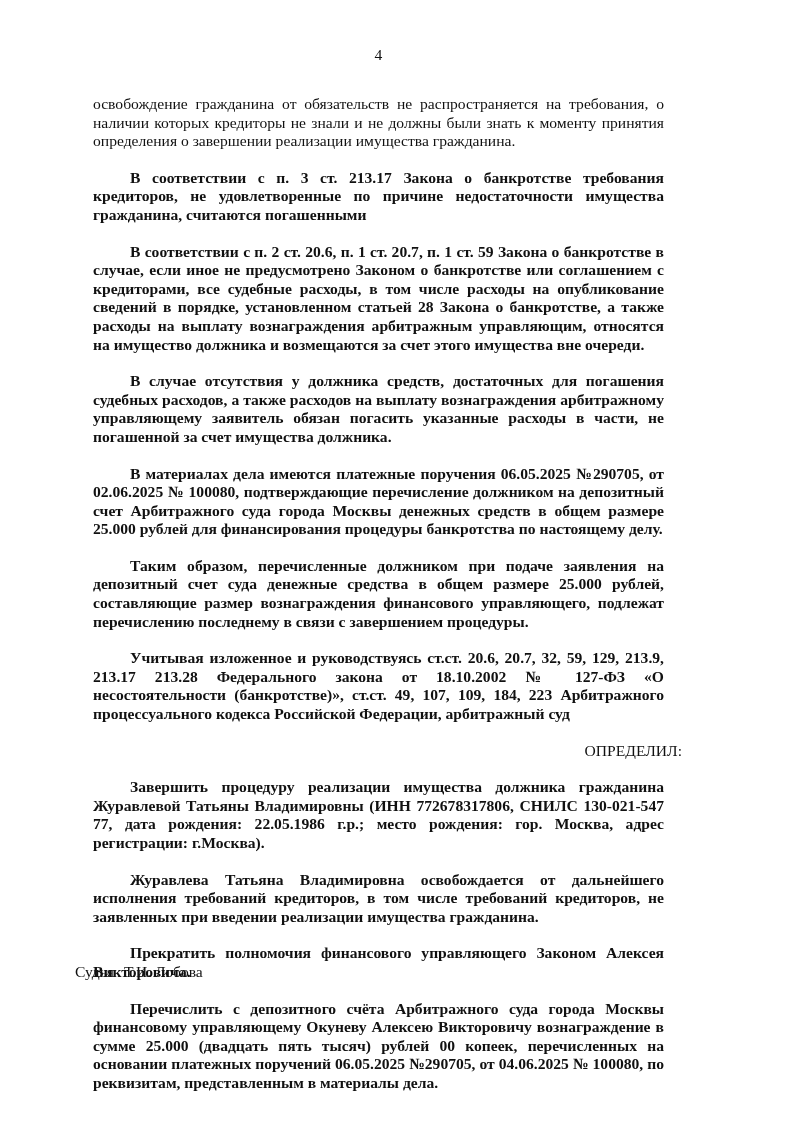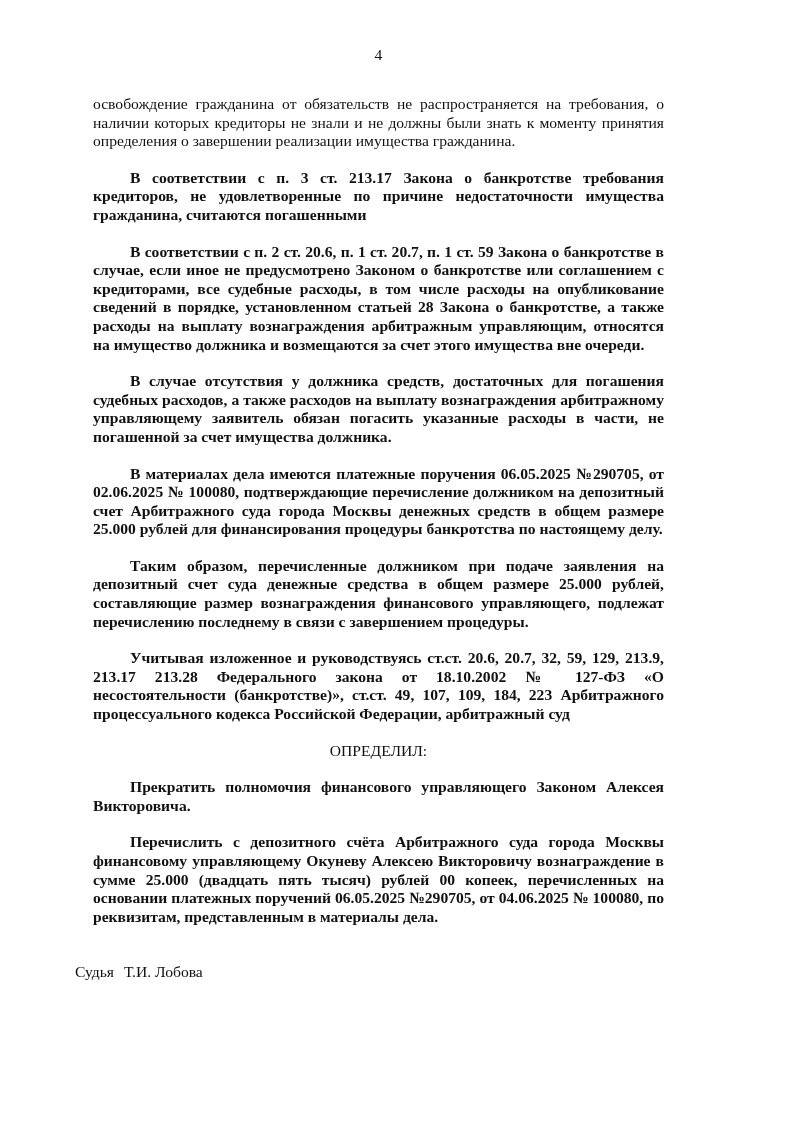--- a/index.html
+++ b/index.html
@@ -6,40 +6,42 @@
   body { width: 800px; height: 1131px; position: relative; overflow: hidden; }
   .page {
     position: absolute; left: 75px; top: 0; width: 607px;
     font-family: "Liberation Serif", "DejaVu Serif", serif;
     font-size: 15.6px; line-height: 18.6px; color: #111111;
   }
   .page-number { position: absolute; top: 46px; left: 0; width: 607px; text-align: center; }
   .body-text { position: absolute; top: 77px; left: 0; width: 607px; }
   .para { margin: 18px; text-align: justify; text-align-last: left; }
   .para.indent { text-indent: 37px; font-weight: bold; }
-  .heading { margin: 12px 0 0 0; text-align: center; padding-left: 0; }
+  .heading { margin: 12px 0 0 0; text-align: right; padding-left: 0; }
   .signature { position: absolute; top: 963px; left: 0; width: 607px; display: flex; justify-content: flex-start; gap: 10px; }
 </style>
 </head>
 <body>
 
 <div class="page">
   <div class="page-number">4</div>
 
   <div class="body-text">
     <p class="para">освобождение гражданина от обязательств не распространяется на требования, о наличии которых кредиторы не знали и не должны были знать к моменту принятия определения о завершении реализации имущества гражданина.</p>
     <p class="para indent">В соответствии с п. 3 ст. 213.17 Закона о банкротстве требования кредиторов, не удовлетворенные по причине недостаточности имущества гражданина, считаются погашенными</p>
     <p class="para indent">В соответствии с п. 2 ст. 20.6, п. 1 ст. 20.7, п. 1 ст. 59 Закона о банкротстве в случае, если иное не предусмотрено Законом о банкротстве или соглашением с кредиторами, все судебные расходы, в том числе расходы на опубликование сведений в порядке, установленном статьей 28 Закона о банкротстве, а также расходы на выплату вознаграждения арбитражным управляющим, относятся на имущество должника и возмещаются за счет этого имущества вне очереди.</p>
     <p class="para indent">В случае отсутствия у должника средств, достаточных для погашения судебных расходов, а также расходов на выплату вознаграждения арбитражному управляющему заявитель обязан погасить указанные расходы в части, не погашенной за счет имущества должника.</p>
     <p class="para indent">В материалах дела имеются платежные поручения 06.05.2025 №290705, от 02.06.2025 № 100080, подтверждающие перечисление должником на депозитный счет Арбитражного суда города Москвы денежных средств в общем размере 25.000 рублей для финансирования процедуры банкротства по настоящему делу.</p>
     <p class="para indent">Таким образом, перечисленные должником при подаче заявления на депозитный счет суда денежные средства в общем размере 25.000 рублей, составляющие размер вознаграждения финансового управляющего, подлежат перечислению последнему в связи с завершением процедуры.</p>
     <p class="para indent">Учитывая изложенное и руководствуясь ст.ст. 20.6, 20.7, 32, 59, 129, 213.9, 213.17 213.28 Федерального закона от 18.10.2002 № 127-ФЗ «О несостоятельности (банкротстве)», ст.ст. 49, 107, 109, 184, 223 Арбитражного процессуального кодекса Российской Федерации, арбитражный суд</p>
 
     <p class="heading">ОПРЕДЕЛИЛ:</p>
 
+    <p class="para indent">Завершить процедуру реализации имущества должника гражданина Журавлевой Татьяны Владимировны (ИНН 772678317806, СНИЛС 130-021-547 77, дата рождения: 22.05.1986 г.р.; место рождения: гор. Москва, адрес регистрации: г.Москва).</p>
+    <p class="para indent">Журавлева Татьяна Владимировна освобождается от дальнейшего исполнения требований кредиторов, в том числе требований кредиторов, не заявленных при введении реализации имущества гражданина.</p>
     <p class="para indent">Прекратить полномочия финансового управляющего Законом Алексея Викторовича.</p>
     <p class="para indent">Перечислить с депозитного счёта Арбитражного суда города Москвы финансовому управляющему Окуневу Алексею Викторовичу вознаграждение в сумме 25.000 (двадцать пять тысяч) рублей 00 копеек, перечисленных на основании платежных поручений 06.05.2025 №290705, от 04.06.2025 № 100080, по реквизитам, представленным в материалы дела.</p>
   </div>
 
   <div class="signature">
     <span>Судья</span>
     <span>Т.И. Лобова</span>
   </div>
 </div>
 

